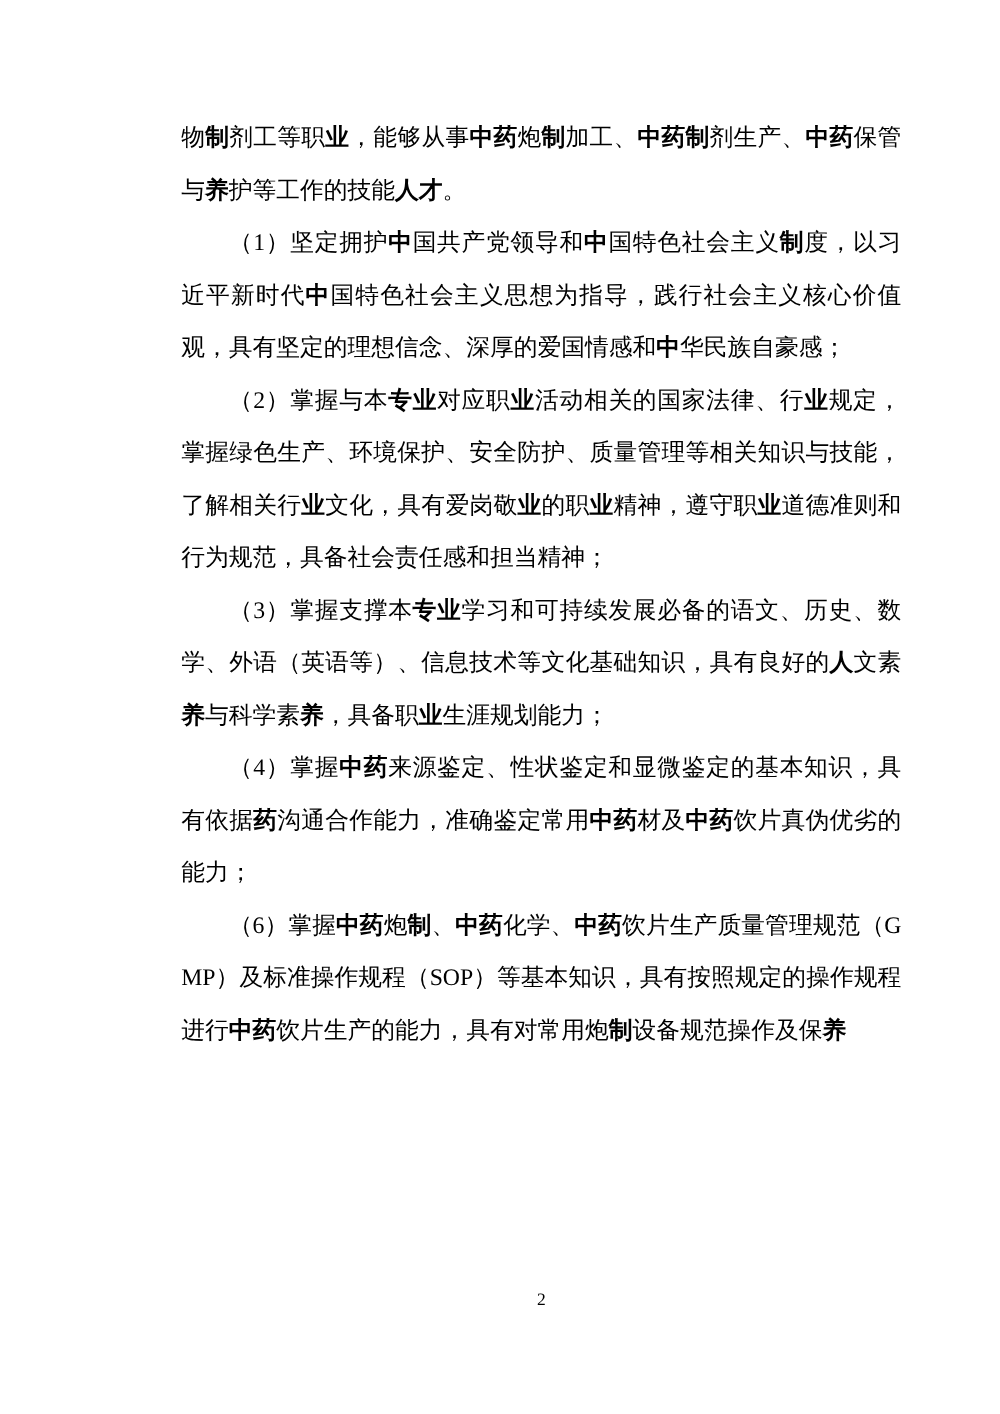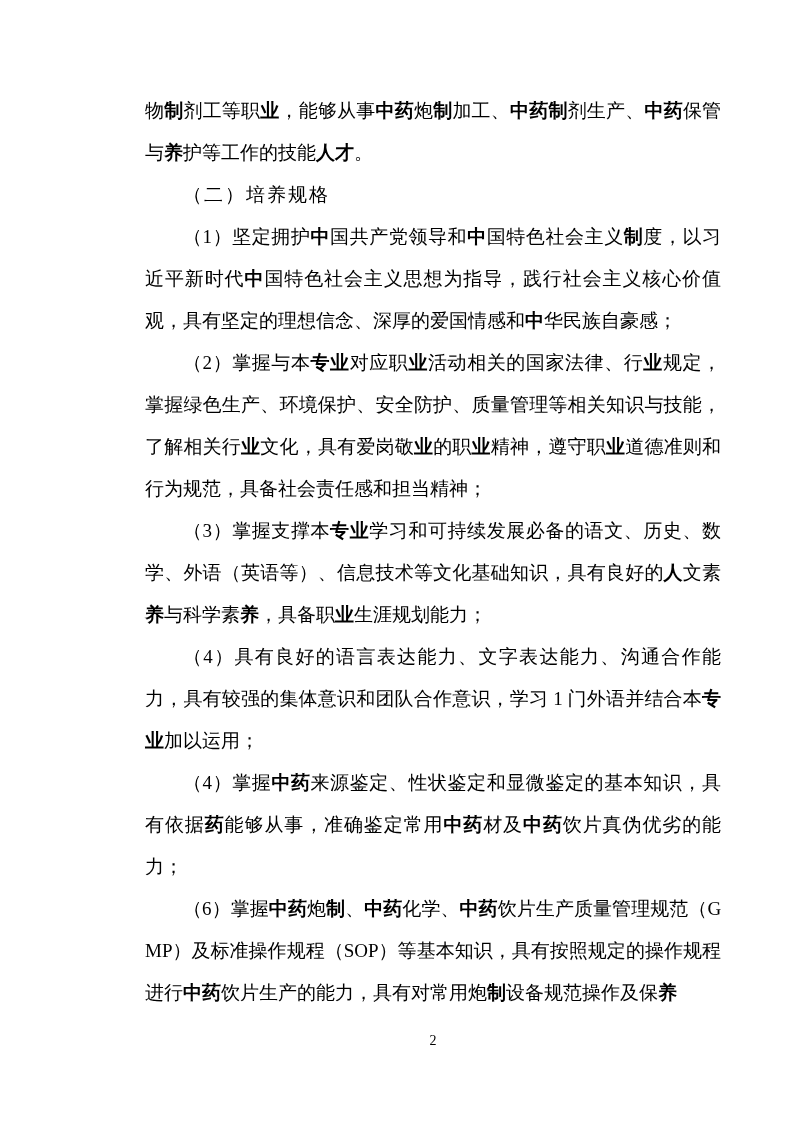--- a/index.html
+++ b/index.html
@@ -56,22 +56,20 @@
     color: #000000;
     font-family: "Liberation Serif", "DejaVu Serif", serif;
   }
 </style>
 </head>
 <body>
 
 <div class="page">
   <div class="content">
       <p class="para body"><span class="run">物</span><span class="run bold">制</span><span class="run">剂工等职</span><span class="run bold">业</span><span class="run">，能够从事</span><span class="run bold">中药</span><span class="run">炮</span><span class="run bold">制</span><span class="run">加工、</span><span class="run bold">中药制</span><span class="run">剂生产、</span><span class="run bold">中药</span><span class="run">保管与</span><span class="run bold">养</span><span class="run">护等工作的技能</span><span class="run bold">人才</span><span class="run">。</span></p>
-      <p class="para heading indent"><span class="run">（二）培养规格</span></p>
       <p class="para body indent"><span class="run">（1）坚定拥护</span><span class="run bold">中</span><span class="run">国共产党领导和</span><span class="run bold">中</span><span class="run">国特色社会主义</span><span class="run bold">制</span><span class="run">度，以习近平新时代</span><span class="run bold">中</span><span class="run">国特色社会主义思想为指导，践行社会主义核心价值观，具有坚定的理想信念、深厚的爱国情感和</span><span class="run bold">中</span><span class="run">华民族自豪感；</span></p>
       <p class="para body indent"><span class="run">（2）掌握与本</span><span class="run bold">专业</span><span class="run">对应职</span><span class="run bold">业</span><span class="run">活动相关的国家法律、行</span><span class="run bold">业</span><span class="run">规定，掌握绿色生产、环境保护、安全防护、质量管理等相关知识与技能，了解相关行</span><span class="run bold">业</span><span class="run">文化，具有爱岗敬</span><span class="run bold">业</span><span class="run">的职</span><span class="run bold">业</span><span class="run">精神，遵守职</span><span class="run bold">业</span><span class="run">道德准则和行为规范，具备社会责任感和担当精神；</span></p>
       <p class="para body indent"><span class="run">（3）掌握支撑本</span><span class="run bold">专业</span><span class="run">学习和可持续发展必备的语文、历史、数学、外语（英语等）、信息技术等文化基础知识，具有良好的</span><span class="run bold">人</span><span class="run">文素</span><span class="run bold">养</span><span class="run">与科学素</span><span class="run bold">养</span><span class="run">，具备职</span><span class="run bold">业</span><span class="run">生涯规划能力；</span></p>
-      <p class="para body indent"><span class="run">（4）具有良好的语言表达能力、文字表达能力、沟通合作能力，具有较强的集体意识和团队合作意识，学习 1 门外语并结合本</span><span class="run bold">专业</span><span class="run">加以运用；</span></p>
-      <p class="para body indent"><span class="run">（4）掌握</span><span class="run bold">中药</span><span class="run">来源鉴定、性状鉴定和显微鉴定的基本知识，具有依据</span><span class="run bold">药</span><span class="run">能够从事，准确鉴定常用</span><span class="run bold">中药</span><span class="run">材及</span><span class="run bold">中药</span><span class="run">饮片真伪优劣的能力；</span></p>
+      <p class="para body indent"><span class="run">（4）掌握</span><span class="run bold">中药</span><span class="run">来源鉴定、性状鉴定和显微鉴定的基本知识，具有依据</span><span class="run bold">药</span><span class="run">沟通合作能力，准确鉴定常用</span><span class="run bold">中药</span><span class="run">材及</span><span class="run bold">中药</span><span class="run">饮片真伪优劣的能力；</span></p>
       <p class="para body indent"><span class="run">（6）掌握</span><span class="run bold">中药</span><span class="run">炮</span><span class="run bold">制</span><span class="run">、</span><span class="run bold">中药</span><span class="run">化学、</span><span class="run bold">中药</span><span class="run">饮片生产质量管理规范（GMP）及标准操作规程（SOP）等基本知识，具有按照规定的操作规程进行</span><span class="run bold">中药</span><span class="run">饮片生产的能力，具有对常用炮</span><span class="run bold">制</span><span class="run">设备规范操作及保</span><span class="run bold">养</span></p>
     </div>
   <div class="page-number">2</div>
 </div>
 
 </body></html>

